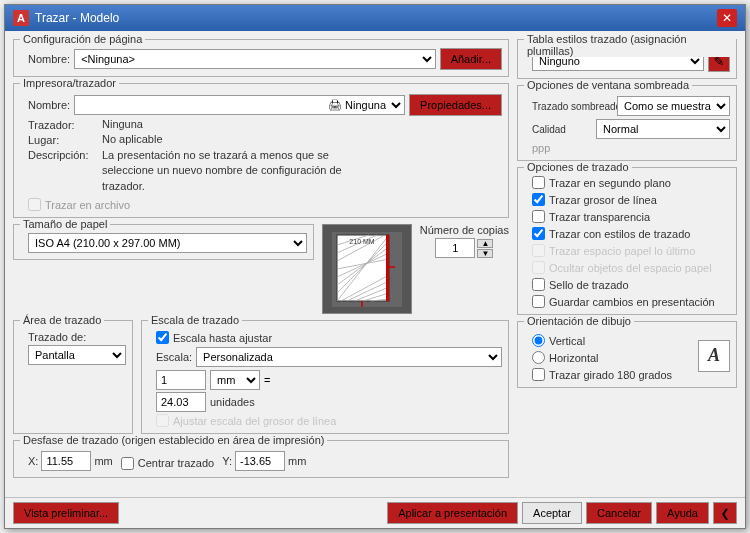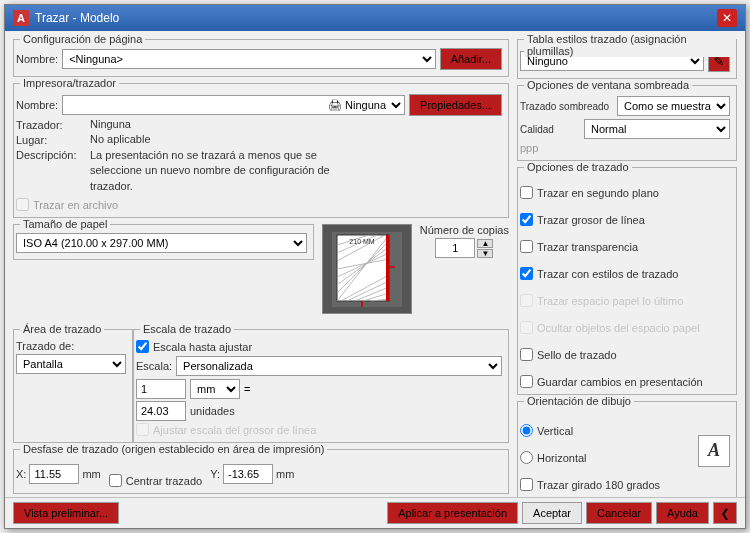--- a/index.html
+++ b/index.html
@@ -80,21 +80,21 @@
       gap: 6px;
     }
     .right-panel {
       width: 220px;
       display: flex;
       flex-direction: column;
       gap: 6px;
     }
     .group-box {
       border: 1px solid #b0b0b0;
-      padding: 4px 6px 6px 2px;
+      padding: 4px 6px 6px 14px;
       position: relative;
     }
     .group-label {
       position: absolute;
       top: -7px;
       left: 6px;
       background: #f0f0f0;
       padding: 0 3px;
       font-size: 11px;
       color: #333;
@@ -158,21 +158,21 @@
     .description-text {
       font-size: 11px;
       color: #333;
       max-width: 260px;
       line-height: 1.4;
     }
     .checkbox-row {
       display: flex;
       align-items: center;
       gap: 4px;
-      margin-top: 14px;
+      margin-top: 4px;
     }
     input[type="checkbox"] {
       width: 13px;
       height: 13px;
       margin: 0;
     }
     input[type="radio"] {
       width: 13px;
       height: 13px;
       margin: 0;
@@ -370,21 +370,21 @@
           <div class="copies-input-row">
             <input type="text" class="spin-input" value="1" style="">
             <div class="spin-buttons">
               <button class="spin-btn">▲</button>
               <button class="spin-btn">▼</button>
             </div>
           </div>
         </div>
       </div>
 
-      <div style="display:flex;margin-top:9px;">
+      <div style="display:flex;gap:8px;">
 
         <div class="group-box" style="min-width:120px;">
           <span class="group-label">Área de trazado</span>
           <div style="margin-top:6px;">
             <span class="label">Trazado de:</span>
           </div>
           <select style="width:100%;margin-top:2px;">
             <option value="Pantalla">Pantalla</option>
           </select>
         </div>

